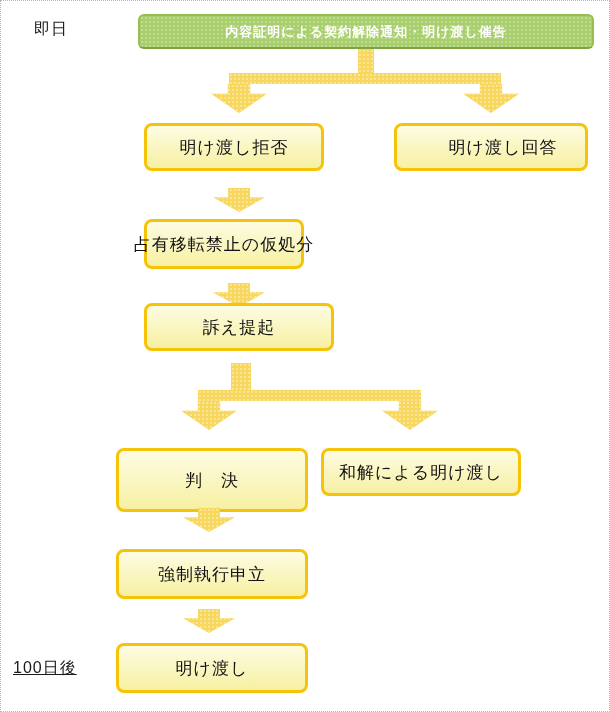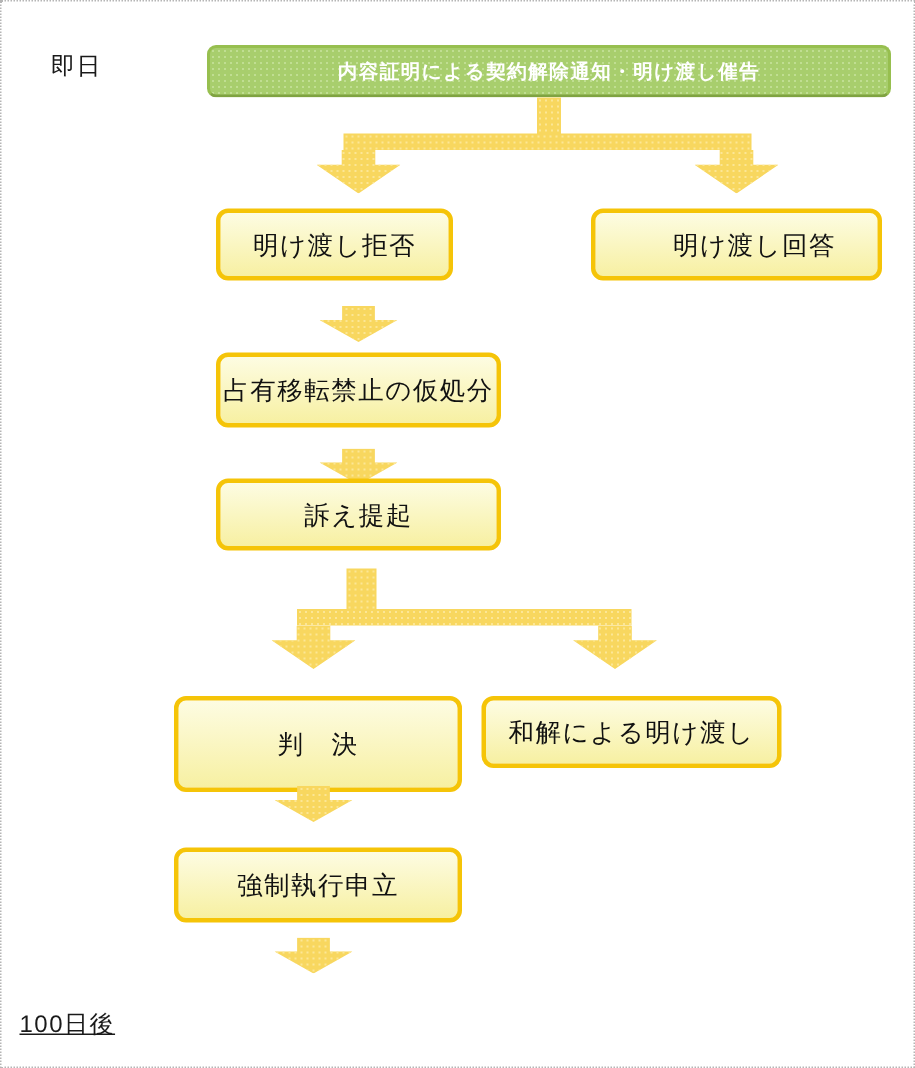--- a/index.html
+++ b/index.html
@@ -5,21 +5,21 @@
   html,body{margin:0;padding:0;background:#fff;}
   body{font-family:"Liberation Sans",sans-serif;}
   .frame{
     position:relative;
     width:610px;height:712px;
     box-sizing:border-box;
     background:#ffffff;
     border:1px dotted #b5b5b5;
     overflow:hidden;
   }
-  .abs{position:absolute;margin-top:16px;}
+  .abs{position:absolute;}
   
   .time-label{
     font-size:16px;color:#1a1a1a;line-height:20px;
     letter-spacing:1px;white-space:nowrap;
   }
   
   .header-node{
     box-sizing:border-box;
     display:flex;align-items:center;justify-content:center;
     background-color:#a8ce6d;
@@ -64,39 +64,40 @@
   <div class="abs time-label" style="left:33px;top:18px;">即日</div>
   <div class="abs time-label" style="left:12px;top:657px;text-decoration:underline;">100日後</div>
 
   <div class="abs header-node" style="left:137px;top:13px;width:456px;height:35px;">内容証明による契約解除通知・明け渡し催告</div>
 
   <div class="abs conn" style="left:357px;top:48px;width:16px;height:25px;"></div>
   <div class="abs conn" style="left:228px;top:72px;width:272px;height:11px;"></div>
   <div class="abs conn arrow-big" style="left:210px;top:83px;width:56px;height:29px;"></div>
   <div class="abs conn arrow-big" style="left:462px;top:83px;width:56px;height:29px;"></div>
 
-  <div class="abs node" style="left:143px;top:122px;width:158px;height:48px;">明け渡し拒否</div>
+  <div class="abs node" style="left:143px;top:122px;width:180px;height:48px;">明け渡し拒否</div>
   <div class="abs node" style="left:393px;top:122px;width:194px;height:48px;padding-left:24px;">明け渡し回答</div>
 
   <div class="abs conn arrow-small" style="left:212px;top:187px;width:52px;height:24px;"></div>
 
-  <div class="abs node" style="left:143px;top:218px;width:190px;height:50px;">占有移転禁止の仮処分</div>
+  <div class="abs node" style="left:143px;top:218px;width:160px;height:50px;">占有移転禁止の仮処分</div>
 
   <div class="abs conn arrow-small" style="left:212px;top:282px;width:52px;height:24px;"></div>
 
   <div class="abs node" style="left:143px;top:302px;width:190px;height:48px;">訴え提起</div>
 
   <div class="abs conn" style="left:230px;top:362px;width:20px;height:28px;"></div>
   <div class="abs conn" style="left:197px;top:389px;width:223px;height:11px;"></div>
   <div class="abs conn arrow-big" style="left:180px;top:400px;width:56px;height:29px;"></div>
   <div class="abs conn arrow-big" style="left:381px;top:400px;width:56px;height:29px;"></div>
 
   <div class="abs node" style="left:115px;top:447px;width:192px;height:64px;">判　決</div>
   <div class="abs node" style="left:320px;top:447px;width:200px;height:48px;">和解による明け渡し</div>
 
   <div class="abs conn arrow-small" style="left:182px;top:507px;width:52px;height:24px;"></div>
 
   <div class="abs node" style="left:115px;top:548px;width:192px;height:50px;">強制執行申立</div>
 
   <div class="abs conn arrow-small" style="left:182px;top:608px;width:52px;height:24px;"></div>
 
+  <div class="abs node" style="left:115px;top:642px;width:192px;height:50px;">明け渡し</div>
 
 </div>
 
 </body></html>

